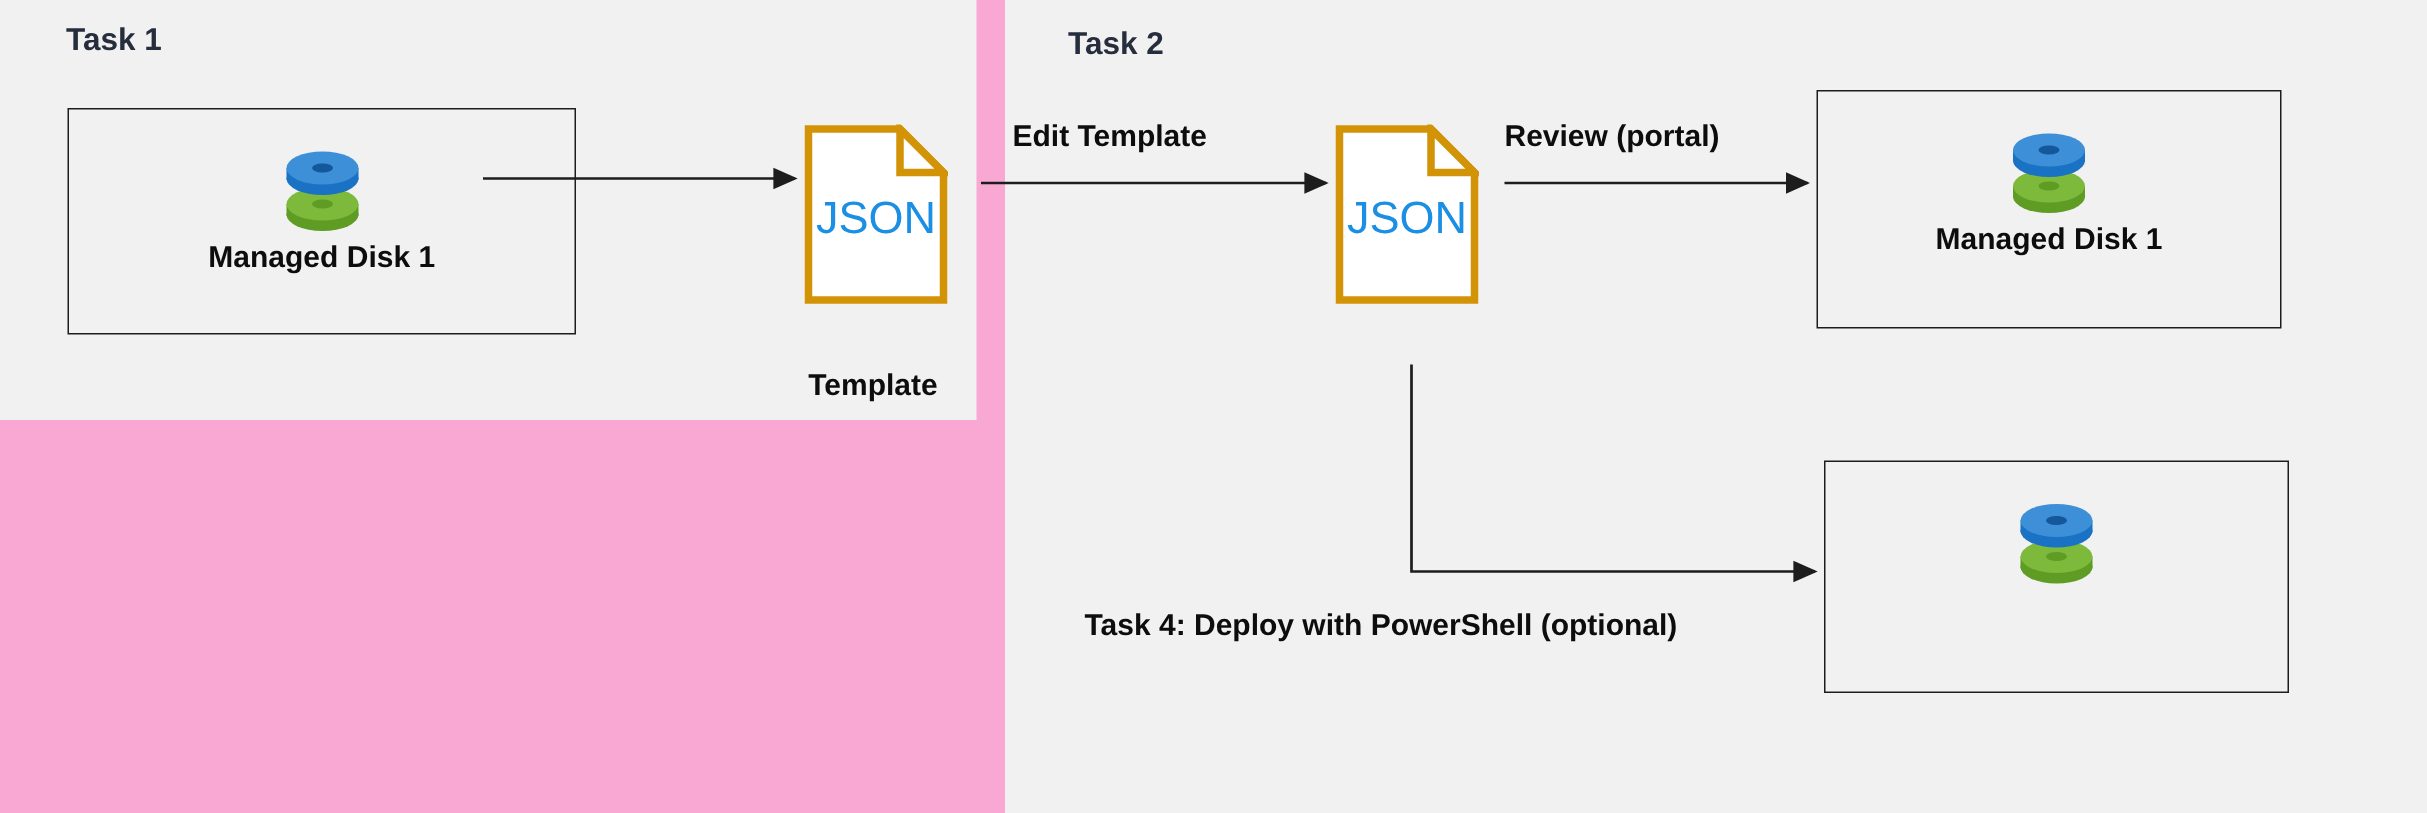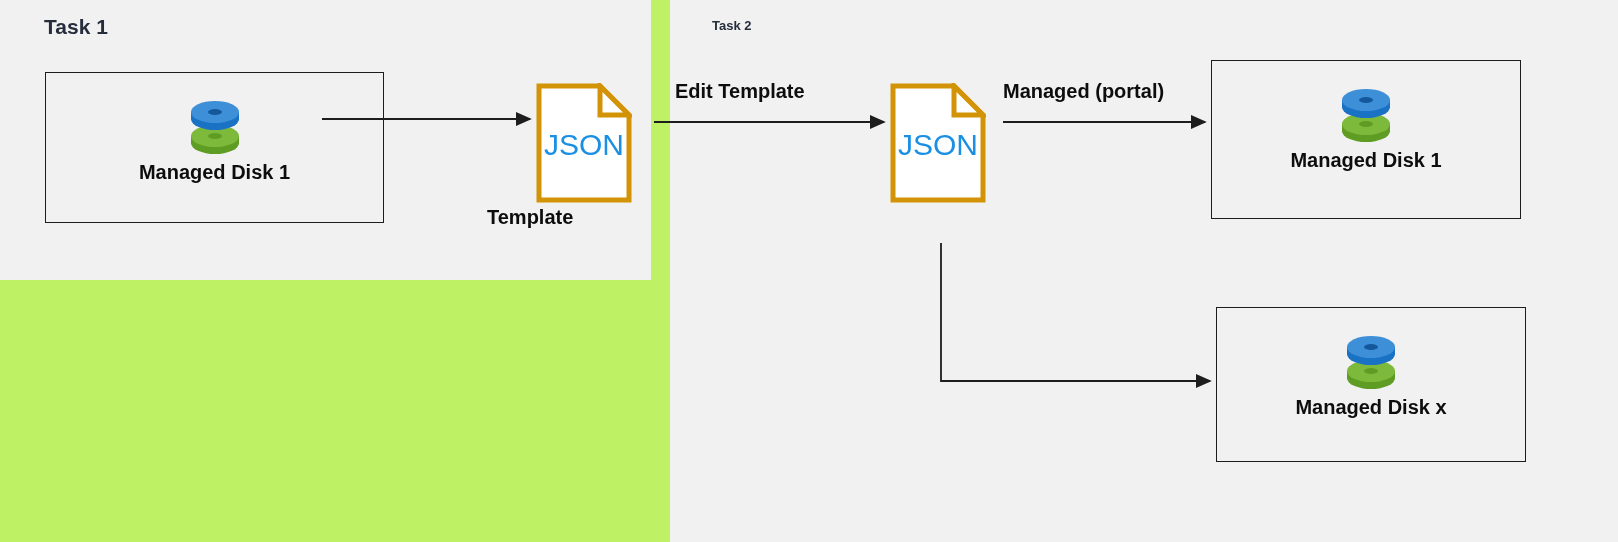--- a/index.html
+++ b/index.html
@@ -7,41 +7,41 @@
     padding: 0;
     background: #ffffff;
   }
   body {
     font-family: "Liberation Sans", sans-serif;
   }
   #canvas {
     position: relative;
     width: 1618px;
     height: 542px;
-    background: #bef264;
+    background: #f9a8d4;
     overflow: hidden;
   }
 
   
   .panel {
     position: absolute;
     background: #f1f1f1;
   }
   #panel-task1 { left: 0px;   top: 0px;  width: 651px; height: 280px; }
   #panel-task2 { left: 670px; top: 0px;  width: 948px; height: 542px; }
 
   
   .task-heading {
     position: absolute;
     color: #262d3d;
     font-weight: bold;
     white-space: nowrap;
   }
   #task1-heading { left: 44px;  top: 15px; font-size: 21px; }
-  #task2-heading { left: 712px; top: 18px; font-size: 13px; }
+  #task2-heading { left: 712px; top: 18px; font-size: 21px; }
   #task3-heading {
     left: 1214px; top: 247px; font-size: 21px;
   }
 
   
   .res-box {
     position: absolute;
     border: 1.6px solid #1d1d1d;
     background: transparent;
     box-sizing: border-box;
@@ -77,20 +77,22 @@
   .json-icon { position: absolute; margin-top: 20px; }
   #json-doc-1 { left: 536px; top: 63px;  }
   #json-doc-2 { left: 890px; top: 63px;  }
 
   .doc-caption {
     position: absolute;
     font-size: 20px;
     font-weight: bold;
     color: #0d0d0d;
     white-space: nowrap;
+    text-align: center;
+    margin-top: 40px;
   }
   #caption-template     { left: 487px; top: 206px; width: 190px; }
   #caption-new-template { left: 840px; top: 203px; width: 190px; }
 
   
   #connectors {
     position: absolute;
     left: 0; top: 0;
     width: 1618px;
     height: 542px;
@@ -188,39 +190,39 @@
       <svg class="disk-icon" width="58" height="62" viewBox="0 0 58 62">
         <ellipse cx="29" cy="48" rx="24" ry="11" fill="#5f9c24"></ellipse>
         <rect x="5" y="41" width="48" height="8" fill="#5f9c24"></rect>
         <ellipse cx="29" cy="41" rx="24" ry="11" fill="#7db93b"></ellipse>
         <ellipse cx="29" cy="41" rx="7" ry="3" fill="#5f9c24"></ellipse>
         <ellipse cx="29" cy="24" rx="24" ry="11" fill="#1a72c4"></ellipse>
         <rect x="5" y="17" width="48" height="8" fill="#1a72c4"></rect>
         <ellipse cx="29" cy="17" rx="24" ry="11" fill="#3d8fd8"></ellipse>
         <ellipse cx="29" cy="17" rx="7" ry="3" fill="#14579b"></ellipse>
       </svg>
-      <div class="res-label">Managed Disk x</div>
     </div>
   </div>
 
   <svg id="connectors">
     <defs>
       <marker id="arrowhead" markerWidth="9" markerHeight="9" refX="8" refY="4.5" orient="auto" markerUnits="strokeWidth">
         <path d="M0,0.5 L9,4.5 L0,8.5 Z" fill="#1d1d1d"></path>
       </marker>
     </defs>
 
     <line x1="322" y1="119" x2="530" y2="119" stroke="#1d1d1d" stroke-width="1.8" marker-end="url(#arrowhead)"></line>
 
     <line x1="654" y1="122" x2="884" y2="122" stroke="#1d1d1d" stroke-width="1.8" marker-end="url(#arrowhead)"></line>
 
     <line x1="1003" y1="122" x2="1205" y2="122" stroke="#1d1d1d" stroke-width="1.8" marker-end="url(#arrowhead)"></line>
 
     <path d="M941 243 L941 381 L1210 381" fill="none" stroke="#1d1d1d" stroke-width="1.8" marker-end="url(#arrowhead)"></path>
   </svg>
 
   <div class="arrow-caption" id="caption-edit-template">Edit Template</div>
-  <div class="arrow-caption" id="caption-deploy-portal">Managed (portal)</div>
+  <div class="arrow-caption" id="caption-deploy-portal">Review (portal)</div>
 
   <div id="optional-notes">
+    <div>Task 4: Deploy with PowerShell (optional)</div>
   </div>
 
 </div>
 
 </body></html>

